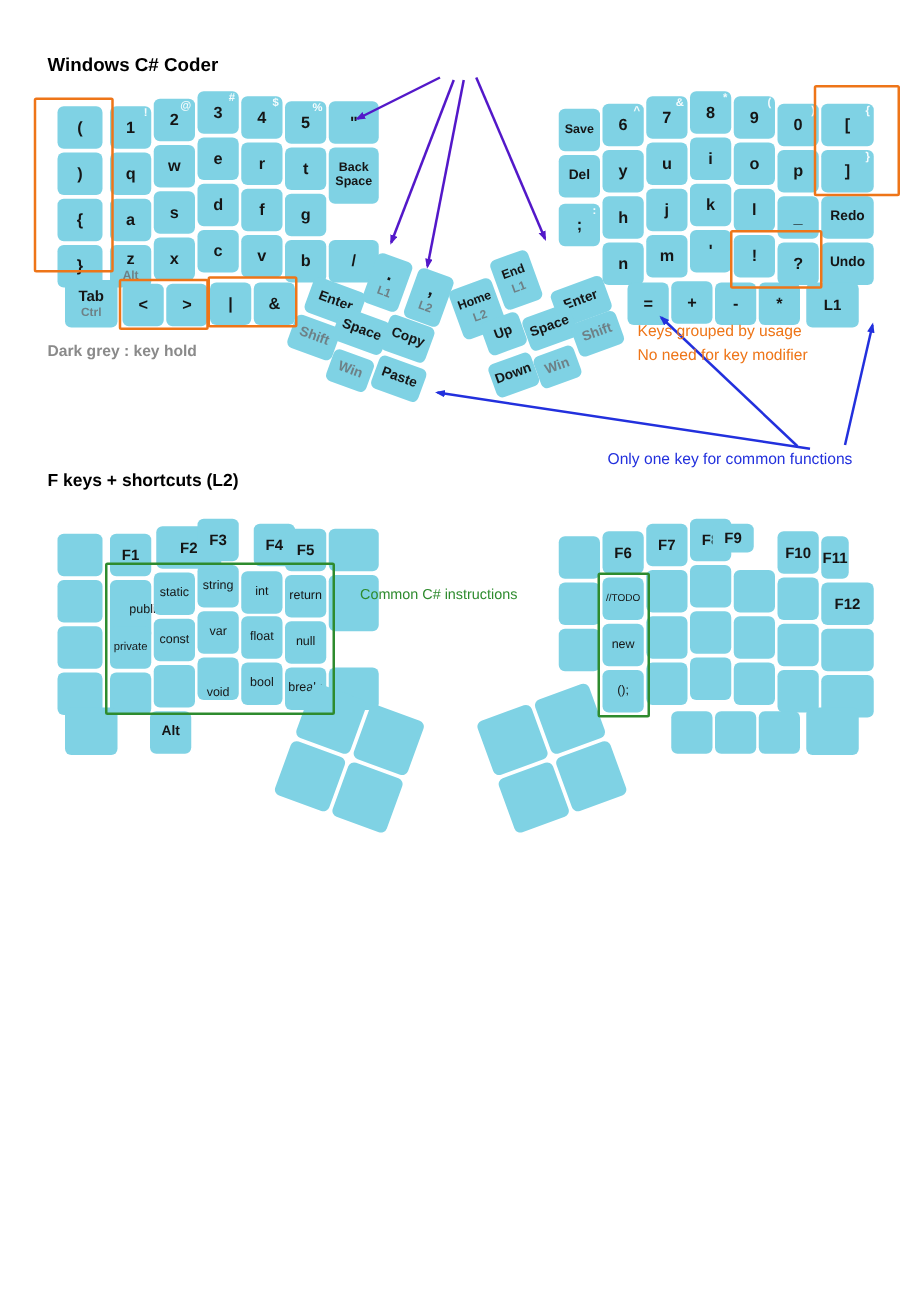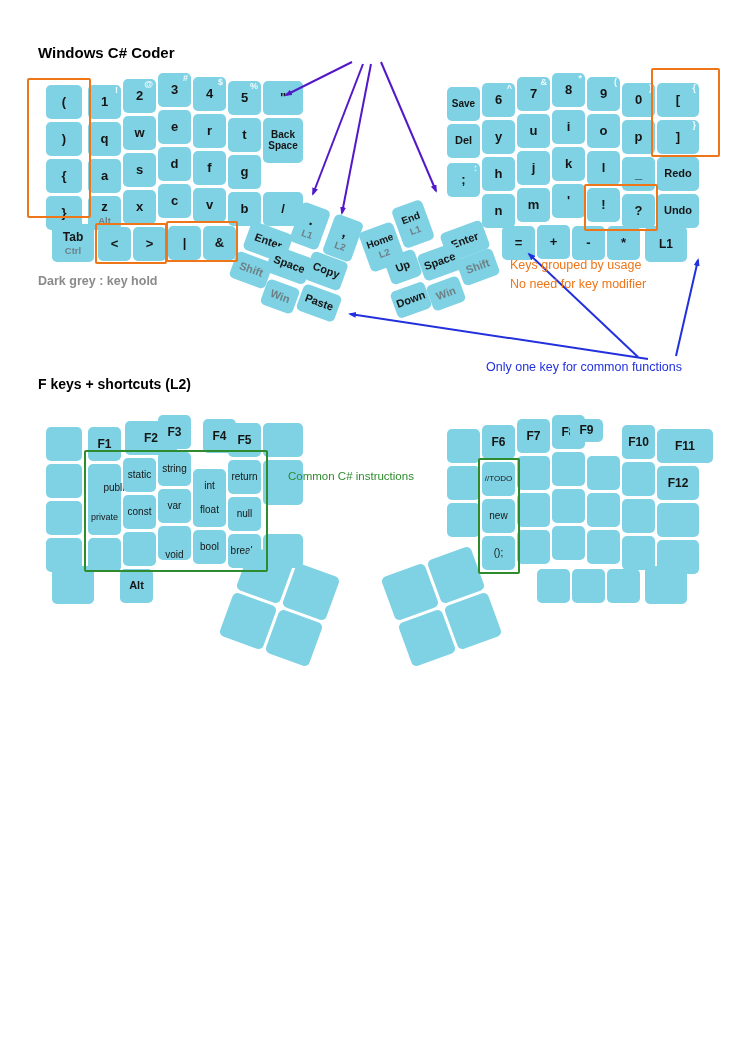--- a/index.html
+++ b/index.html
@@ -328,21 +328,21 @@
       </div>
       <div class="key" style="left: 158px; top: 489px; width: 33px; height: 34px;">
         <span class="main normal" style="font-size: 10px;">var</span>
       </div>
       <div class="key" style="left: 158px; top: 526px; width: 33px; height: 34px; justify-content: flex-end;">
         <span class="main normal" style="font-size: 10px;">void</span>
       </div>
       <div class="key" style="left: 203px; top: 419px; width: 33px; height: 34px;">
         <span class="main" style="font-size: 12px;">F4</span>
       </div>
-      <div class="key" style="left: 193px; top: 457px; width: 33px; height: 34px; margin-top: 12px;">
+      <div class="key" style="left: 193px; top: 457px; width: 33px; height: 34px;">
         <span class="main normal" style="font-size: 10px;">int</span>
       </div>
       <div class="key" style="left: 193px; top: 493px; width: 33px; height: 34px;">
         <span class="main normal" style="font-size: 10px;">float</span>
       </div>
       <div class="key" style="left: 193px; top: 530px; width: 33px; height: 34px;">
         <span class="main normal" style="font-size: 10px;">bool</span>
       </div>
       <div class="key" style="left: 228px; top: 423px; width: 33px; height: 34px;">
         <span class="main" style="font-size: 12px;">F5</span>
@@ -399,21 +399,21 @@
       </div>
       <div class="key" style="left: 587px; top: 456px; width: 33px; height: 34px;"></div>
       <div class="key" style="left: 587px; top: 493px; width: 33px; height: 34px;"></div>
       <div class="key" style="left: 587px; top: 530px; width: 33px; height: 34px;"></div>
       <div class="key" style="left: 622px; top: 425px; width: 33px; height: 34px;">
         <span class="main" style="font-size: 12px;">F10</span>
       </div>
       <div class="key" style="left: 622px; top: 462px; width: 33px; height: 34px;"></div>
       <div class="key" style="left: 622px; top: 499px; width: 33px; height: 34px;"></div>
       <div class="key" style="left: 622px; top: 536px; width: 33px; height: 34px;"></div>
-      <div class="key" style="left: 657px; top: 429px; width: 56px; height: 34px;">
+      <div class="key" style="left: 657px; top: 429px; width: 22px; height: 34px;">
         <span class="main" style="font-size: 12px;">F11</span>
       </div>
       <div class="key" style="left: 657px; top: 466px; width: 42px; height: 34px;">
         <span class="main" style="font-size: 12px;">F12</span>
       </div>
       <div class="key" style="left: 657px; top: 503px; width: 42px; height: 34px;"></div>
       <div class="key" style="left: 657px; top: 540px; width: 42px; height: 34px;"></div>
       <div class="key" style="left: 537px; top: 569px; width: 33px; height: 34px;"></div>
       <div class="key" style="left: 572px; top: 569px; width: 33px; height: 34px;"></div>
       <div class="key" style="left: 607px; top: 569px; width: 33px; height: 34px;"></div>

